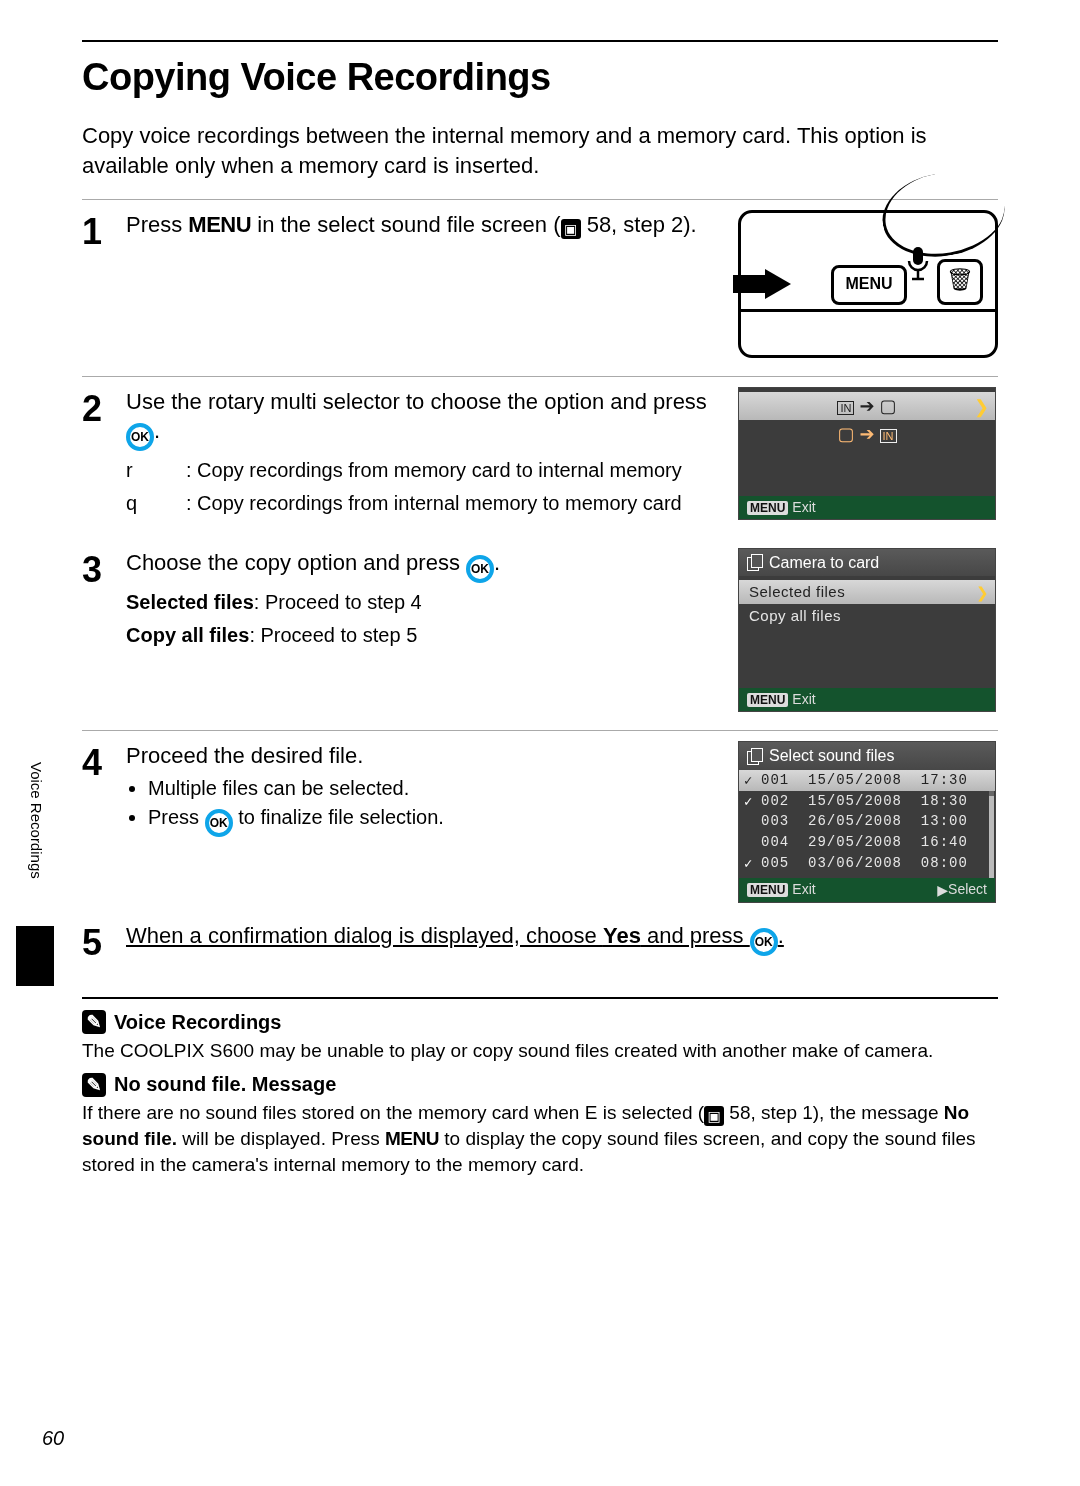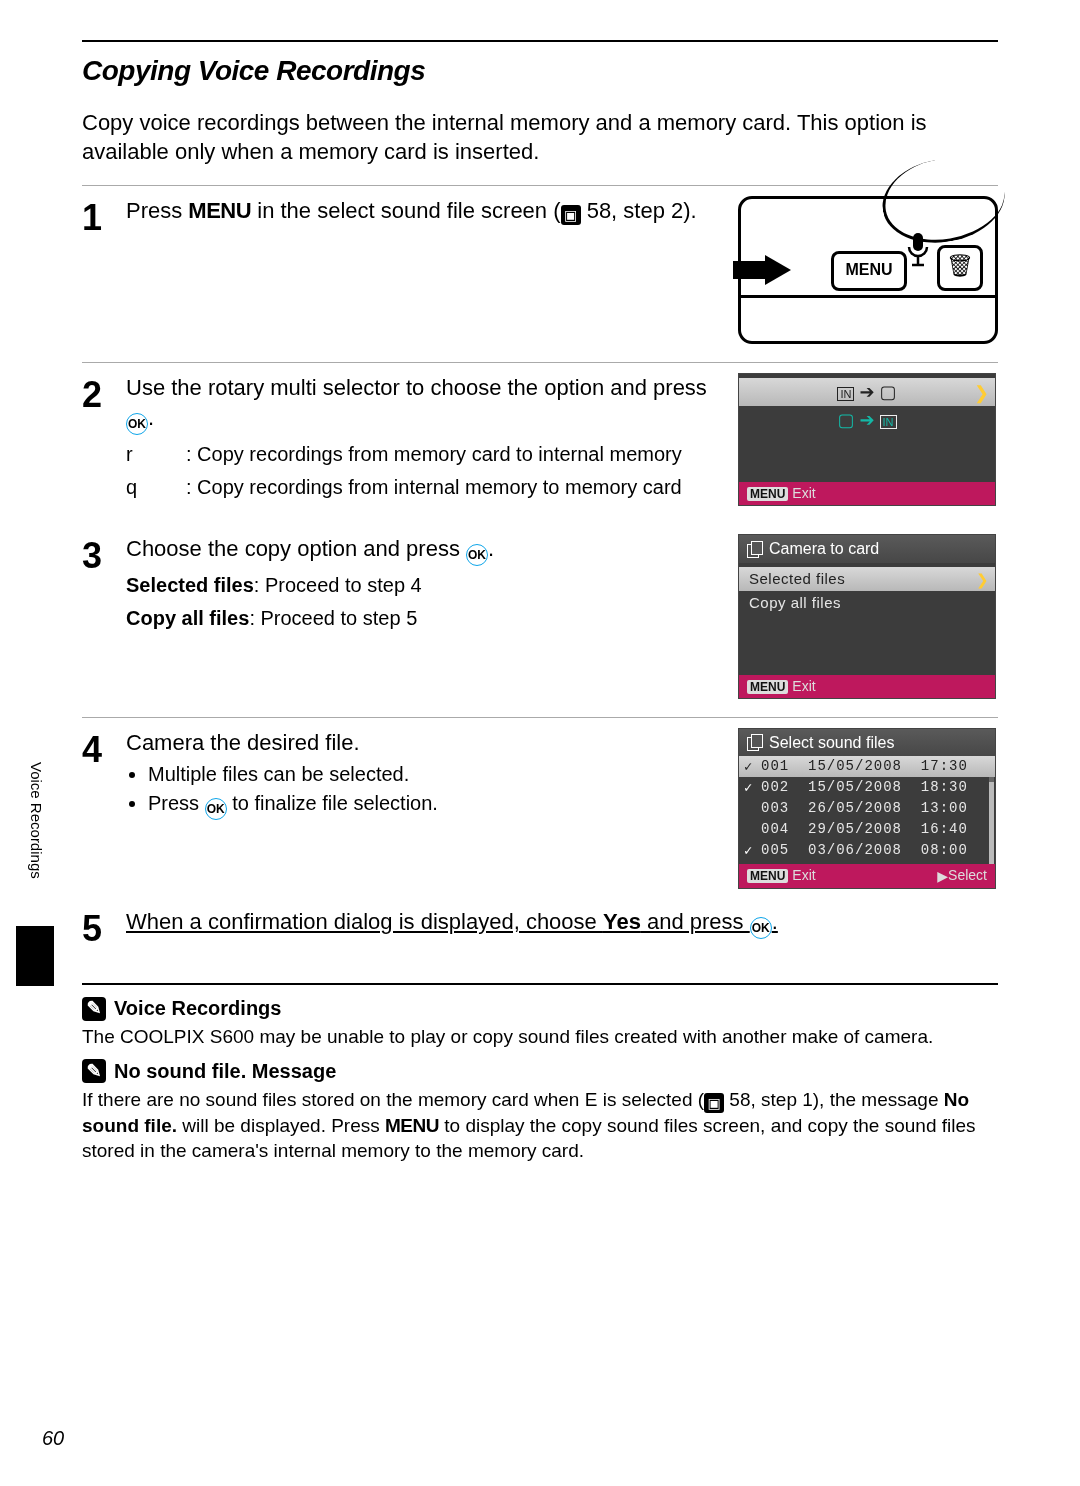--- a/index.html
+++ b/index.html
@@ -15,25 +15,24 @@
   }
   .page {
     padding: 40px 82px 0 82px;
     position: relative;
   }
   .rule {
     border-top: 2px solid #000;
     margin-bottom: 10px;
   }
   .h1 {
-    font-size: 28px;
+    font-size: 38px;
     font-weight: 700;
     margin: 6px 0 18px 0;
     letter-spacing: -0.5px;
-    font-style: italic;
   }
   .intro {
     font-size: 22px;
   }
   .steps {
     margin-top: 18px;
   }
   .step {
     display: flex;
     align-items: flex-start;
@@ -67,21 +66,21 @@
     margin: 4px 0 16px 0;
     padding-left: 22px;
   }
   .bullets li { margin: 2px 0; }
   .fig {
     flex: 0 0 260px;
     width: 260px;
   }
   .ok {
     display: inline-flex;
-    border: 1px solid #0ea5e9;
+    border: 4px solid #0ea5e9;
     border-radius: 50%;
     width: 20px;
     height: 20px;
     align-items: center;
     justify-content: center;
     font-size: 12px;
     font-weight: 700;
     vertical-align: -3px;
   }
   .menu-word {
@@ -207,41 +206,41 @@
     right: 6px; top: 3px;
     color: #ffcc33;
   }
   .lcd-row .mark {
     position: absolute;
     left: 5px; top: 2px;
     color: #fff;
   }
   .lcd-row.sel .mark { color: #222; }
   .lcd-ftr {
-    background: #be185d;
+    background: #14532d;
     color: #ddd;
     font-size: 14px;
     padding: 2px 8px;
     display: flex;
     justify-content: space-between;
   }
   .lcd-ftr .mbadge {
     background: #ddd;
     color: #111;
     font-weight: 700;
     font-size: 12px;
     padding: 0 3px;
     border-radius: 2px;
     margin-right: 4px;
   }
   .lcd2 .lcd-body { min-height: 104px; }
   .lcd3 .lcd-body { min-height: 108px; padding: 0; }
   .lcd3 .lcd-row { font-size: 14px; padding: 1px 10px 1px 22px; letter-spacing: 1px; }
   .lcd-opt {
-    color: #14b8a6;
+    color: #fdba74;
     text-align: center;
     font-size: 18px;
     padding: 2px 0;
     position: relative;
   }
   .lcd-opt.sel {
     background: linear-gradient(#d8d8d8,#b8b8b8);
     color: #222;
   }
   .lcd-opt .chev {
@@ -415,21 +414,21 @@
           <div class="lcd-ftr">
             <span><span class="mbadge">MENU</span><span>Exit</span></span>
           </div>
         </div>
       </div>
     </div>
 
     <div class="step">
       <div class="num">4</div>
       <div class="body">
-        <div class="lead">Camera the desired file.</div>
+        <div class="lead">Proceed the desired file.</div>
         <ul class="bullets">
           <li>Multiple files can be selected.</li>
           <li><span>Press </span><span class="ok">OK</span><span> to finalize file selection.</span></li>
         </ul>
       </div>
       <div class="fig">
         <div class="lcd lcd3">
           <div class="lcd-hdr">
             <span class="hdr-icon copy-icon"></span>
             <span>Select sound files</span>

